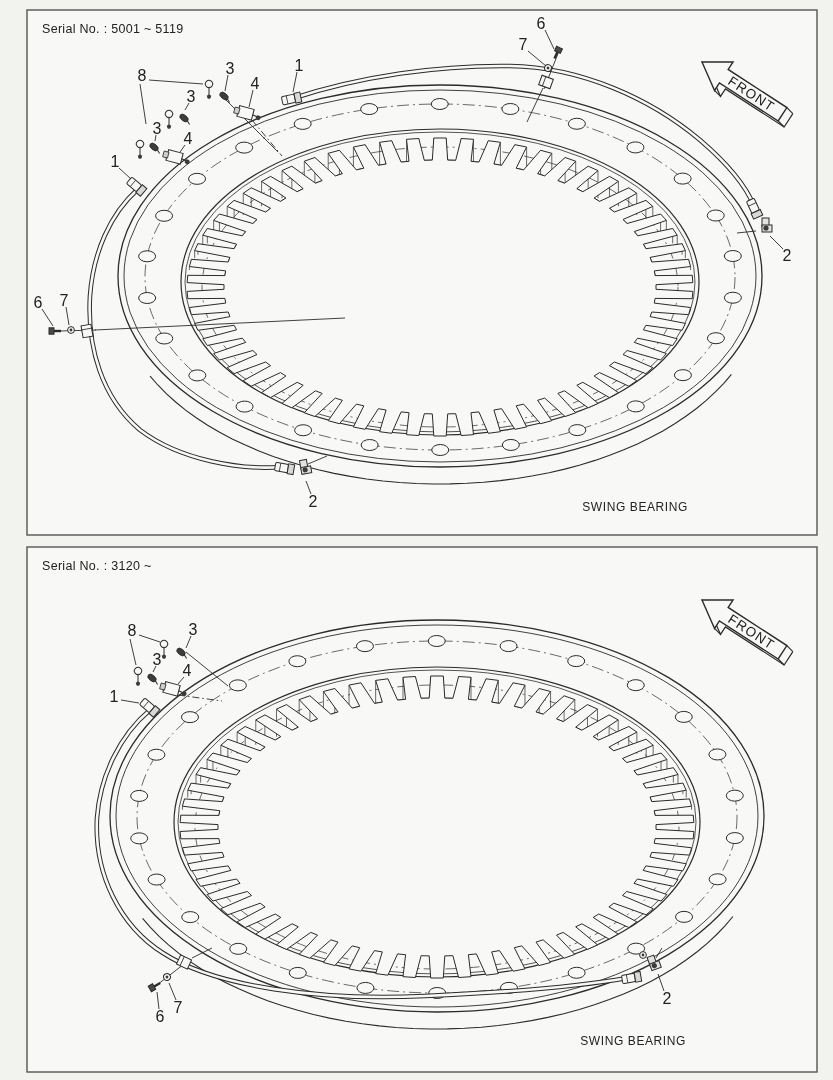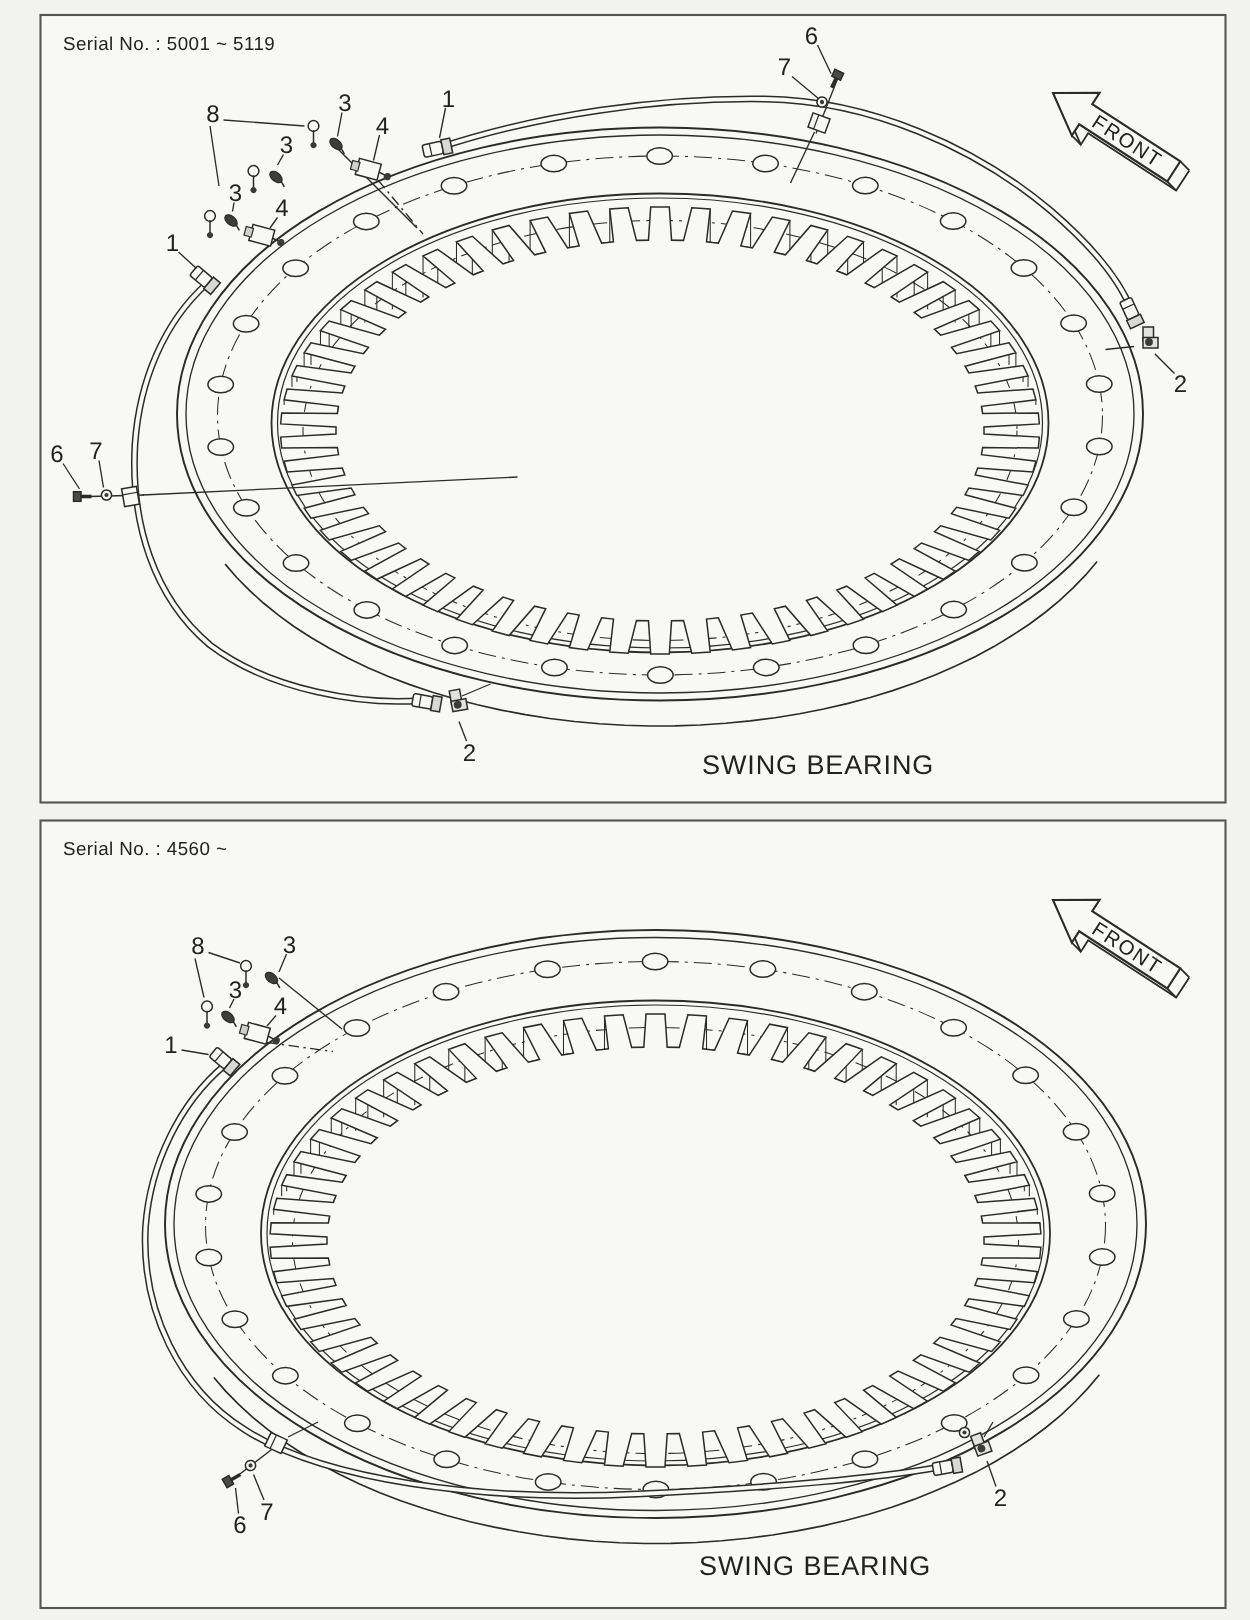--- a/index.html
+++ b/index.html
@@ -3,21 +3,21 @@
 <meta charset="utf-8">
 <style>
   html,body{margin:0;padding:0;}
   body{width:833px;height:1080px;background:#f2f2ef;font-family:"Liberation Sans",sans-serif;position:relative;overflow:hidden;}
   #stage{position:absolute;left:0;top:0;width:833px;height:1080px;}
   svg{position:absolute;left:0;top:0;}
   .lbl{position:absolute;color:#222;white-space:nowrap;}
   .serial{font-size:12.5px;letter-spacing:0.3px;text-align:right;}
   .serial.p1{left:42px;top:22px;}
   .serial.p2{left:42px;top:559px;}
-  .caption{font-size:18px;letter-spacing:0.6px;width:220px;text-align:left;}
+  .caption{font-size:12px;letter-spacing:0.6px;width:220px;text-align:right;}
   .caption.p1{left:468px;top:500px;}
   .caption.p2{left:466px;top:1034px;}
 </style>
 </head>
 <body>
 
 <div id="stage">
   <svg id="diagram" width="833" height="1080" viewBox="0 0 833 1080">
       <g>
         <rect x="27" y="10" width="790" height="525" fill="#f8f8f6" stroke="#555555" stroke-width="1.4"></rect>
@@ -495,16 +495,16 @@
           <line x1="0" y1="0" x2="8.3" y2="1.8" stroke="#2b2b2b" stroke-width="1.2"></line>
           <line x1="26" y1="17" x2="34.3" y2="18.8" stroke="#2b2b2b" stroke-width="1.2"></line>
           <line x1="96" y1="8" x2="104.3" y2="9.8" stroke="#2b2b2b" stroke-width="1.2"></line>
           <line x1="96" y1="-8" x2="104.3" y2="-6.2" stroke="#2b2b2b" stroke-width="1.2"></line>
           <polygon points="0.0,0.0 26.0,-17.0 26.0,-8.0 96.0,-8.0 96.0,8.0 26.0,8.0 26.0,17.0" fill="#f8f8f6" stroke="#2b2b2b" stroke-width="1.4"></polygon>
           <text x="59" y="4.5" text-anchor="middle" font-size="13.5" letter-spacing="1.2" fill="#222222" font-family="&quot;Liberation Sans&quot;,sans-serif">FRONT</text>
         </g>
       </g>
     </svg>
   <div class="lbl serial p1">Serial No. : 5001 ~ 5119</div>
-  <div class="lbl serial p2">Serial No. : 4560 ~</div>
+  <div class="lbl serial p2">Serial No. : 3120 ~</div>
   <div class="lbl caption p1">SWING BEARING</div>
   <div class="lbl caption p2">SWING BEARING</div>
 </div>
 
 </body></html>

